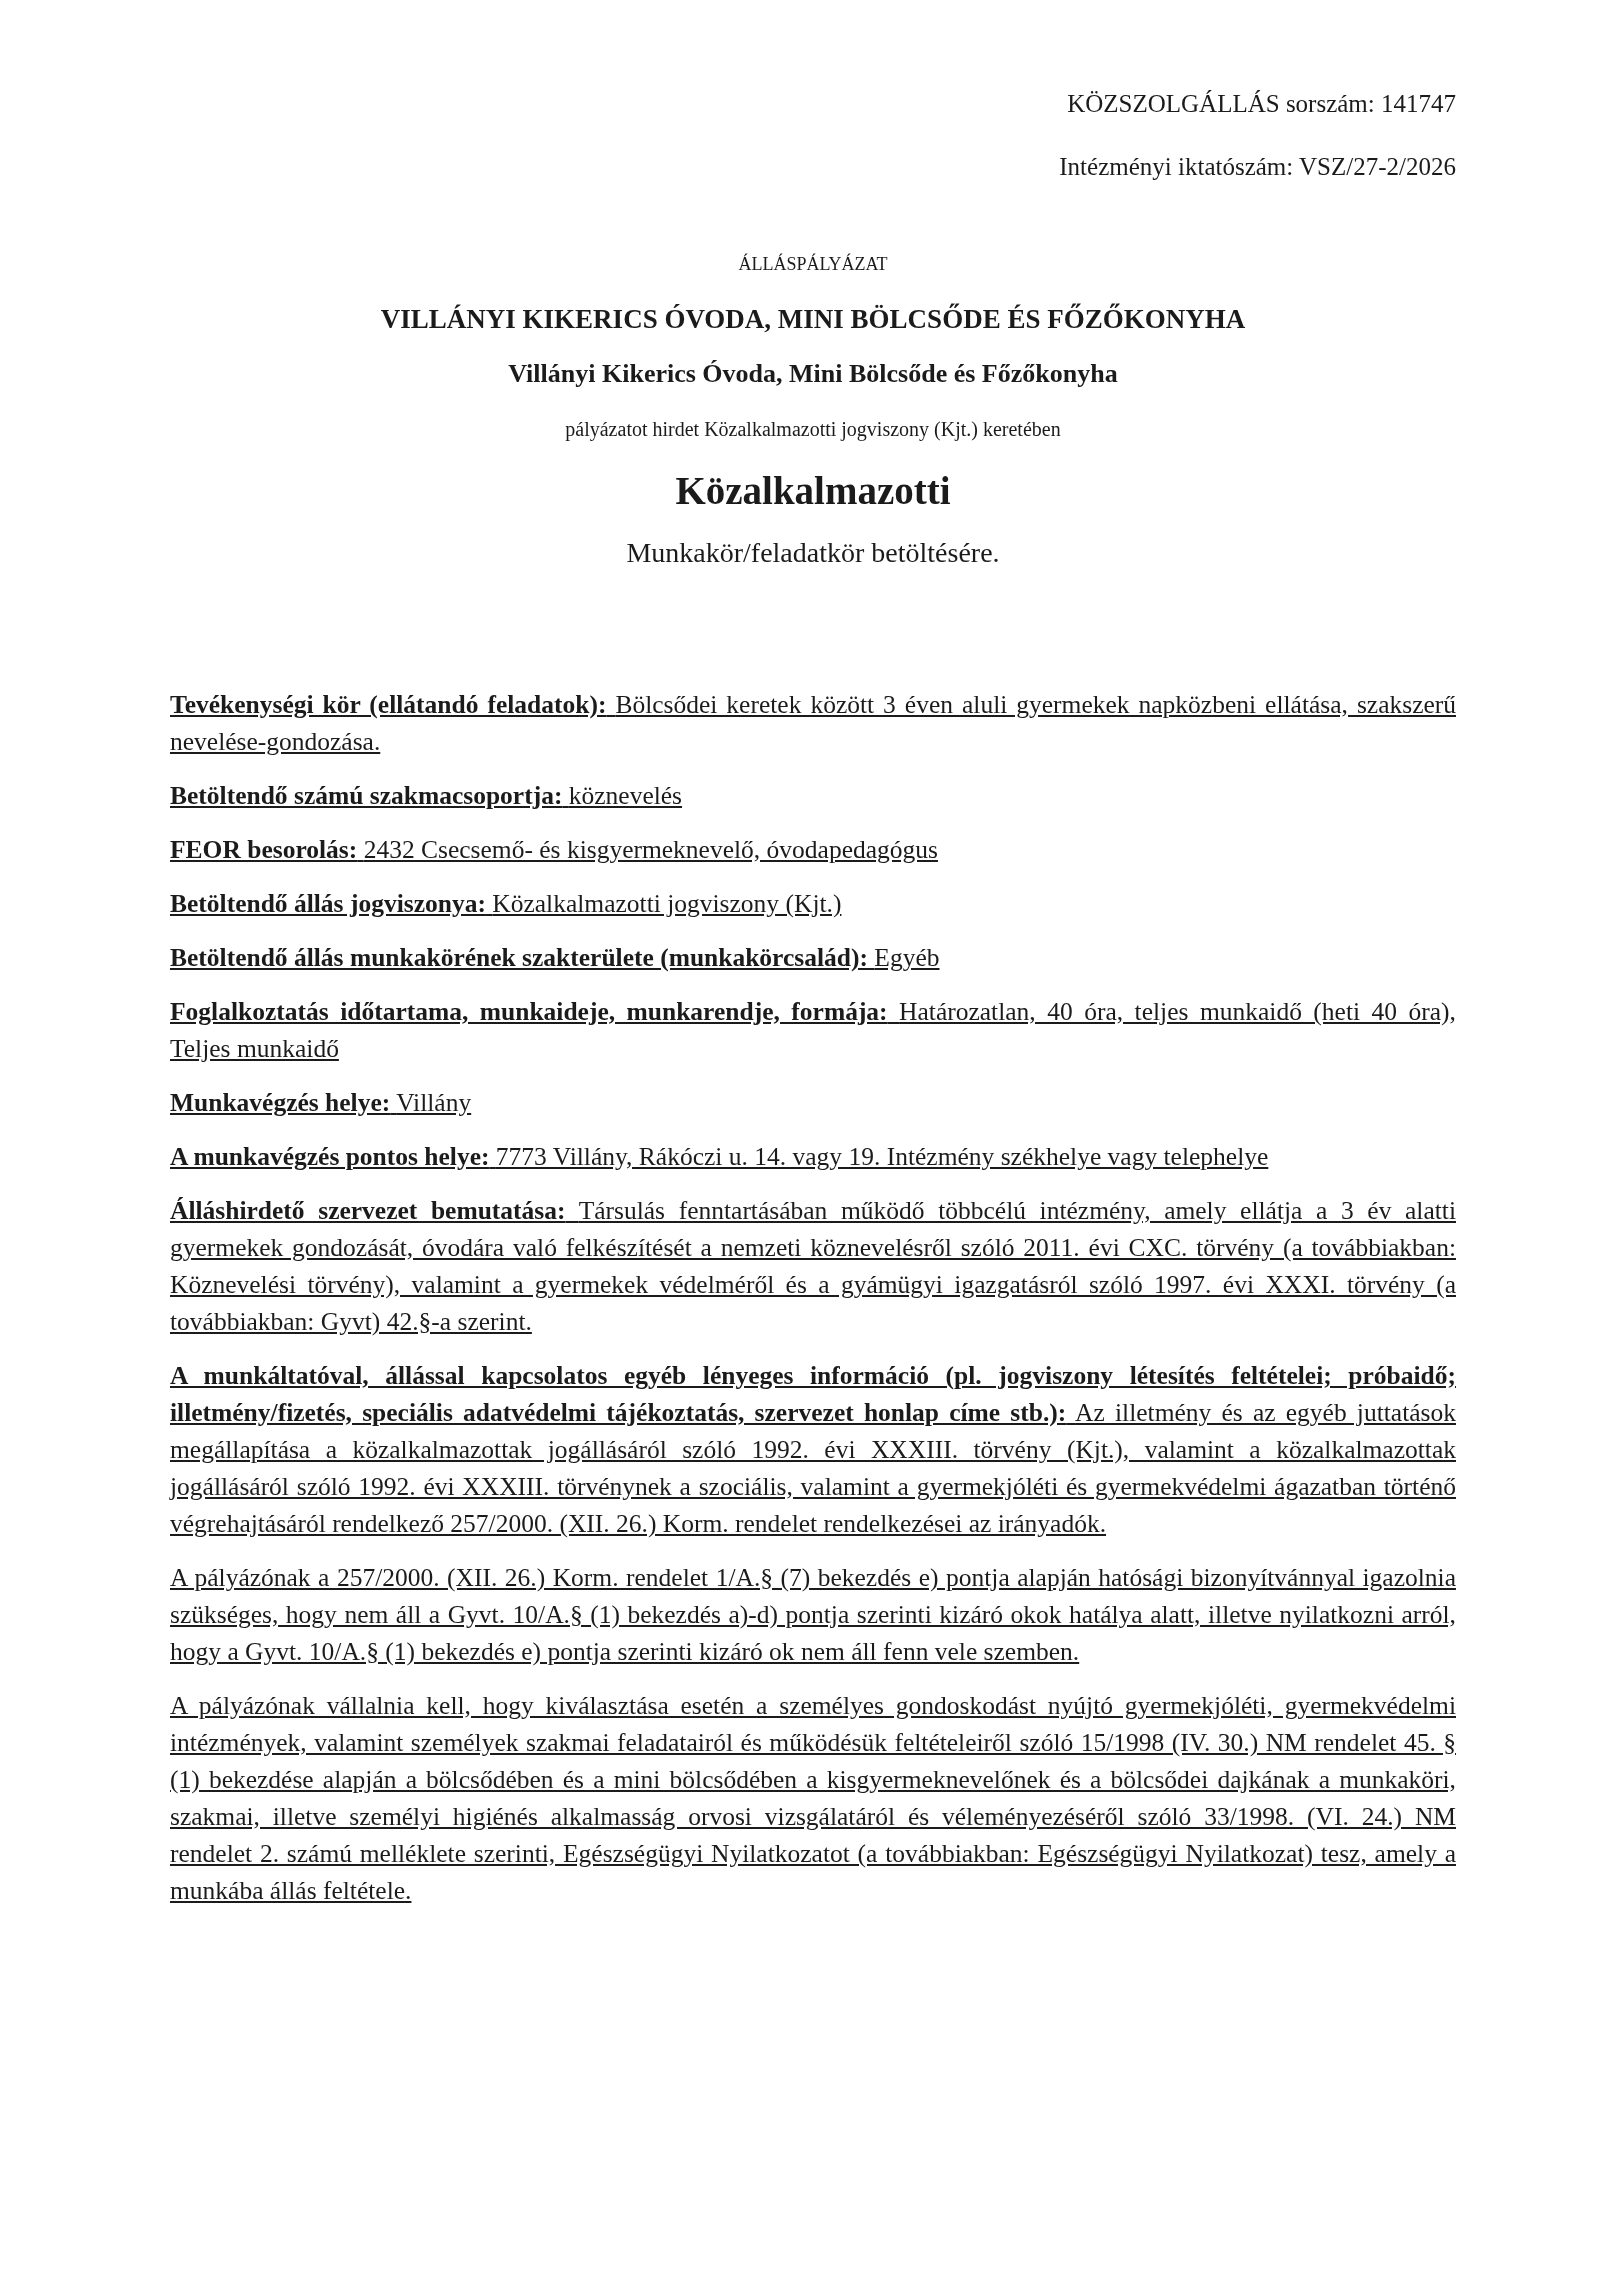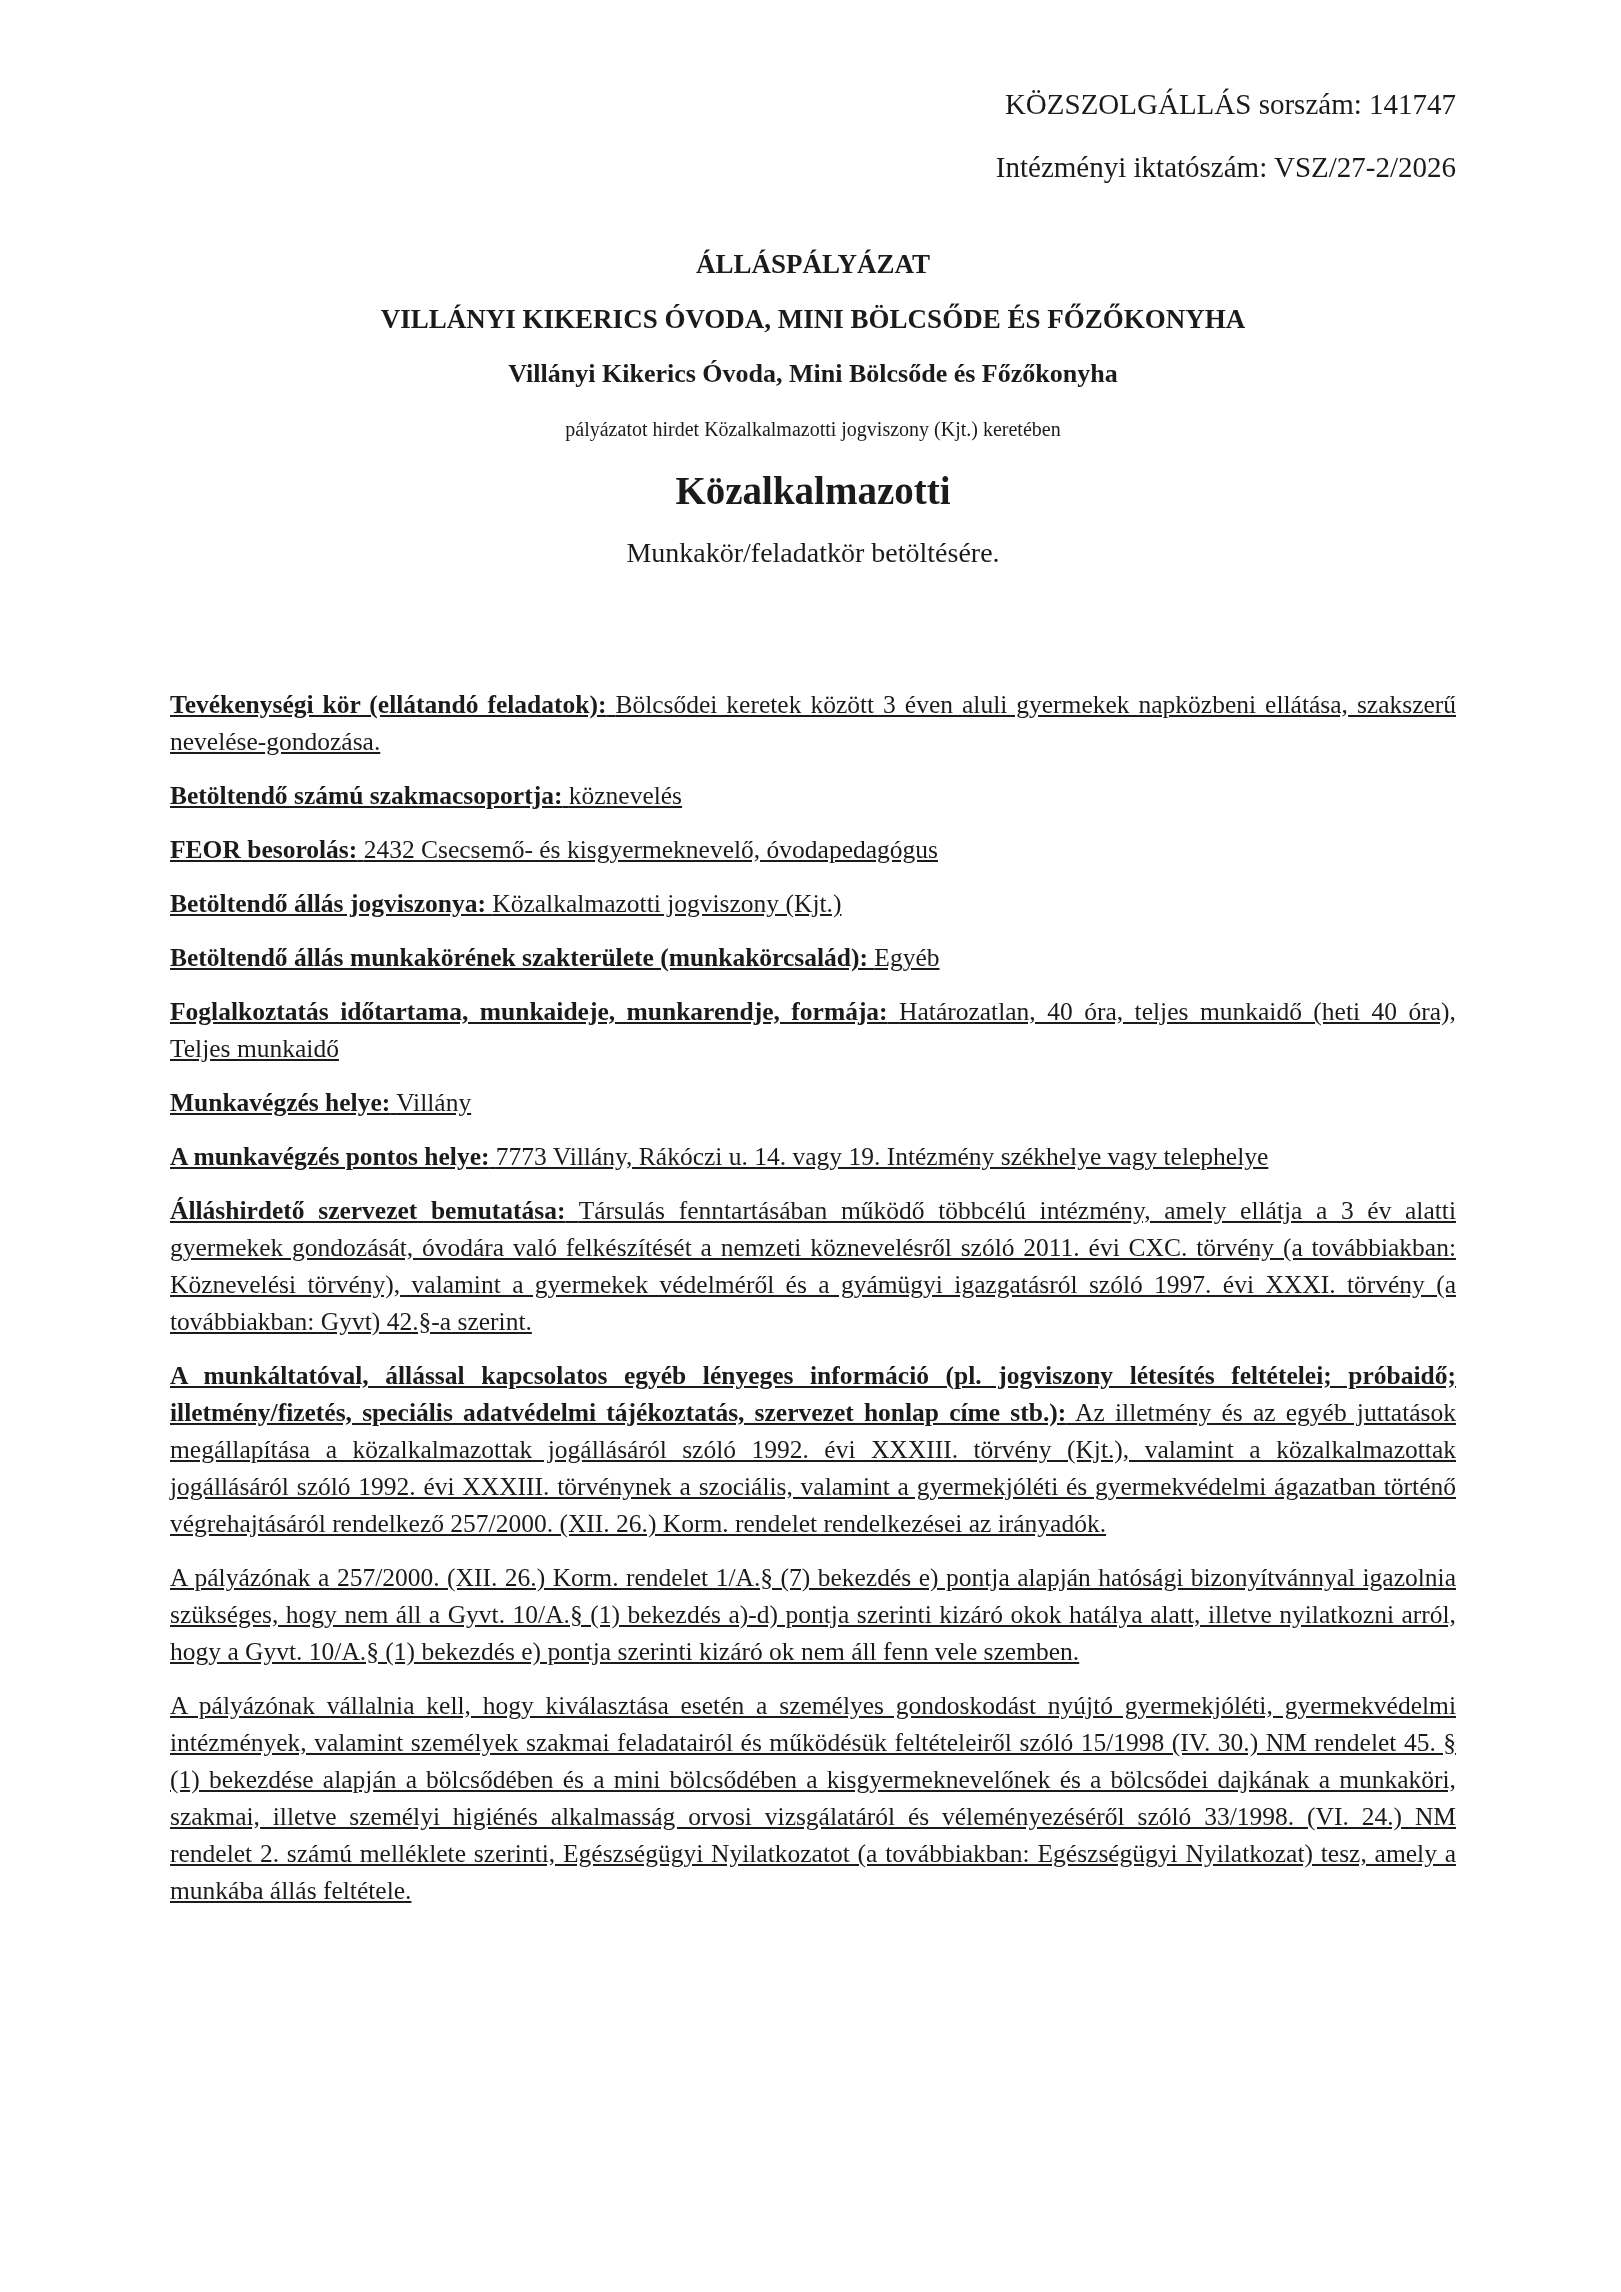--- a/index.html
+++ b/index.html
@@ -17,37 +17,37 @@
   .page {
     box-sizing: border-box;
     width: 1621px;
     height: 2293px;
     padding: 86px 165px 54px 170px;
     background: #ffffff;
   }
   
   .doc-header {
     text-align: right;
-    font-size: 29px;
+    font-size: 25px;
     line-height: 36px;
   }
   .doc-header .hdr-line + .hdr-line {
     margin-top: 27px;
   }
   
   .title-block {
     margin-top: 61px;
     text-align: center;
   }
   .title-block > div {
     margin-bottom: 19px;
   }
   .t-heading {
-    font-size: 27px;
-    font-weight: bold;
+    font-size: 18px;
+    font-weight: normal;
     line-height: 36px;
   }
   .t-org-caps {
     font-size: 27px;
     font-weight: bold;
     line-height: 36px;
   }
   .t-org {
     font-size: 26px;
     font-weight: bold;

